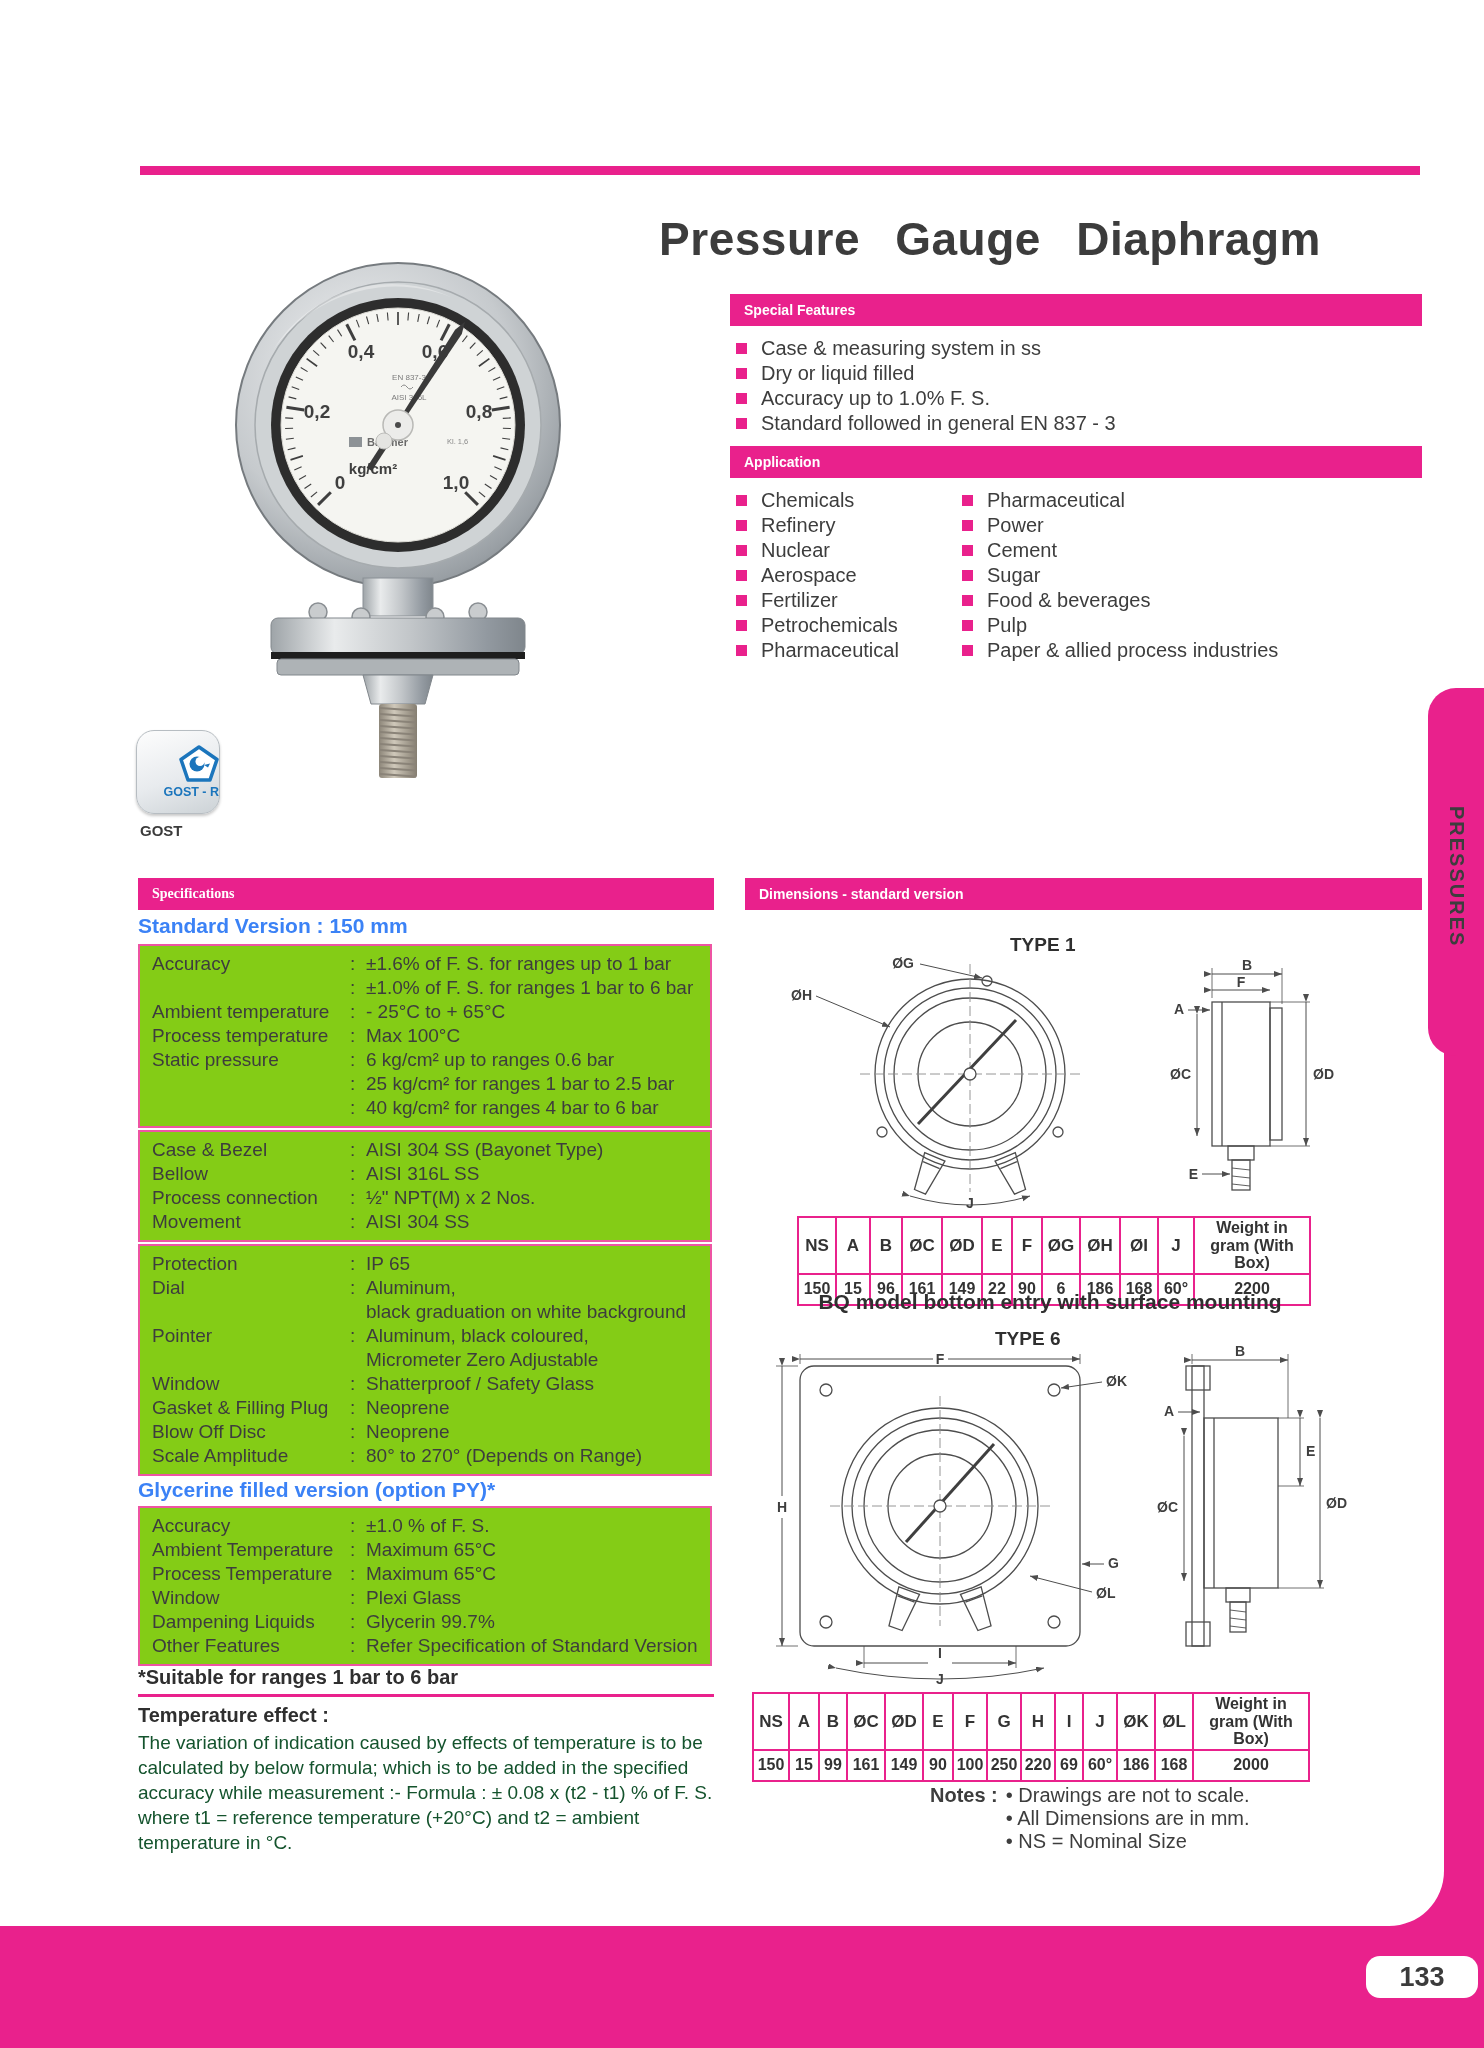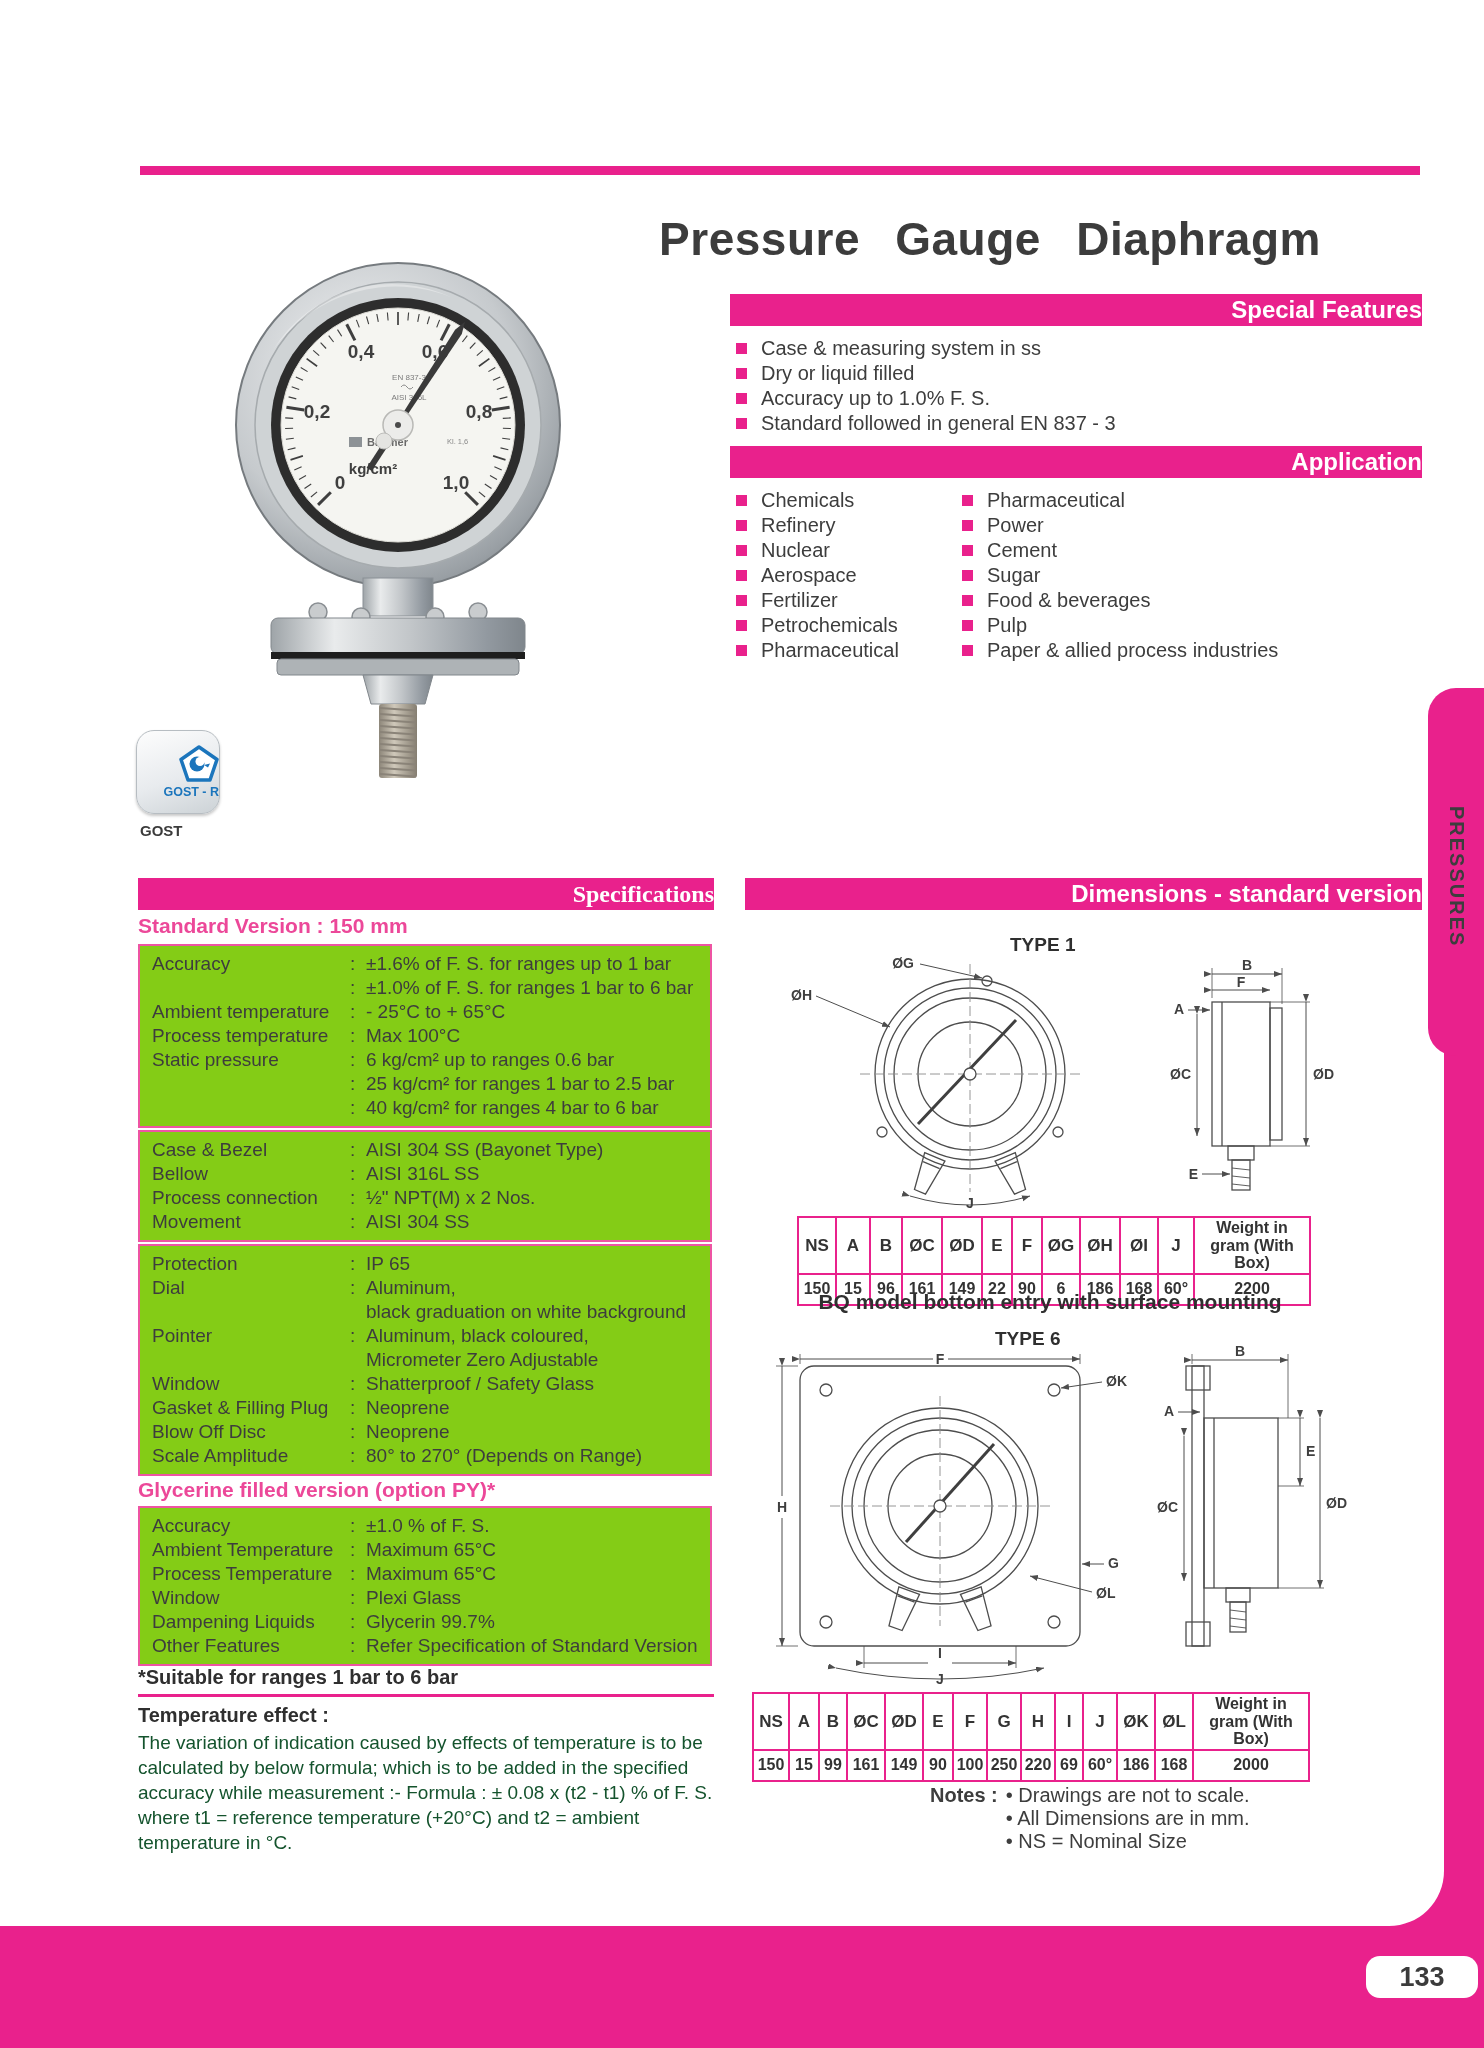--- a/index.html
+++ b/index.html
@@ -9,36 +9,36 @@
   }
   html,body{margin:0;padding:0;background:#ffffff;}
   .page{position:relative;width:1484px;height:2048px;background:#fff;overflow:hidden;
         font-family:"Liberation Sans",sans-serif;color:var(--ink);}
   .abs{position:absolute;}
 
   .top-rule{left:140px;top:166px;width:1280px;height:9px;background:var(--accent);}
   .page-title{left:540px;top:212px;width:900px;margin:0;text-align:center;
               font-size:46px;font-weight:bold;color:#3c3c3c;word-spacing:22px;letter-spacing:.5px;}
 
-  .bar{background:var(--accent);color:#fff;font-weight:bold;font-size:24px;
-       line-height:32px;height:32px;padding-left:14px;box-sizing:border-box;text-align:right;}
+  .bar{background:var(--accent);color:#fff;font-weight:bold;font-size:14px;
+       line-height:32px;height:32px;padding-left:14px;box-sizing:border-box;}
   .sf-bar{left:730px;top:294px;width:692px;}
   .app-bar{left:730px;top:446px;width:692px;}
   .spec-bar{left:138px;top:878px;width:576px;font-family:Liberation Serif, serif;}
   .dim-bar{left:745px;top:878px;width:677px;}
 
   .blist{display:flex;flex-direction:column;}
   .bitem{display:flex;line-height:25px;font-size:20px;color:#3d3d3d;}
   .sq{width:11px;height:11px;background:var(--accent);margin:7px 14px 0 0;flex:none;}
   .sf-list{left:736px;top:336px;width:690px;}
   .app-col1{left:736px;top:488px;width:220px;}
   .app-col2{left:962px;top:488px;width:330px;}
   .app-col1 .bitem,.app-col2 .bitem{line-height:25px;}
 
-  .subhead{font-size:21px;font-weight:bold;color:#ec4899;}
+  .subhead{font-size:21px;font-weight:bold;color:#3b82f6;}
   .sv-head{left:138px;top:914px;}
   .glyc-head{left:138px;top:1478px;}
 
   .specbox{left:138px;width:574px;border:2px solid var(--boxborder);box-sizing:border-box;
            padding:6px 8px 6px 12px;background:#84cc16;}
   .box1{top:944px;}
   .box2{top:1130px;}
   .box3{top:1244px;}
   .box4{top:1506px;}
   .srow{display:flex;line-height:24px;font-size:19px;color:#3d3d3d;}

